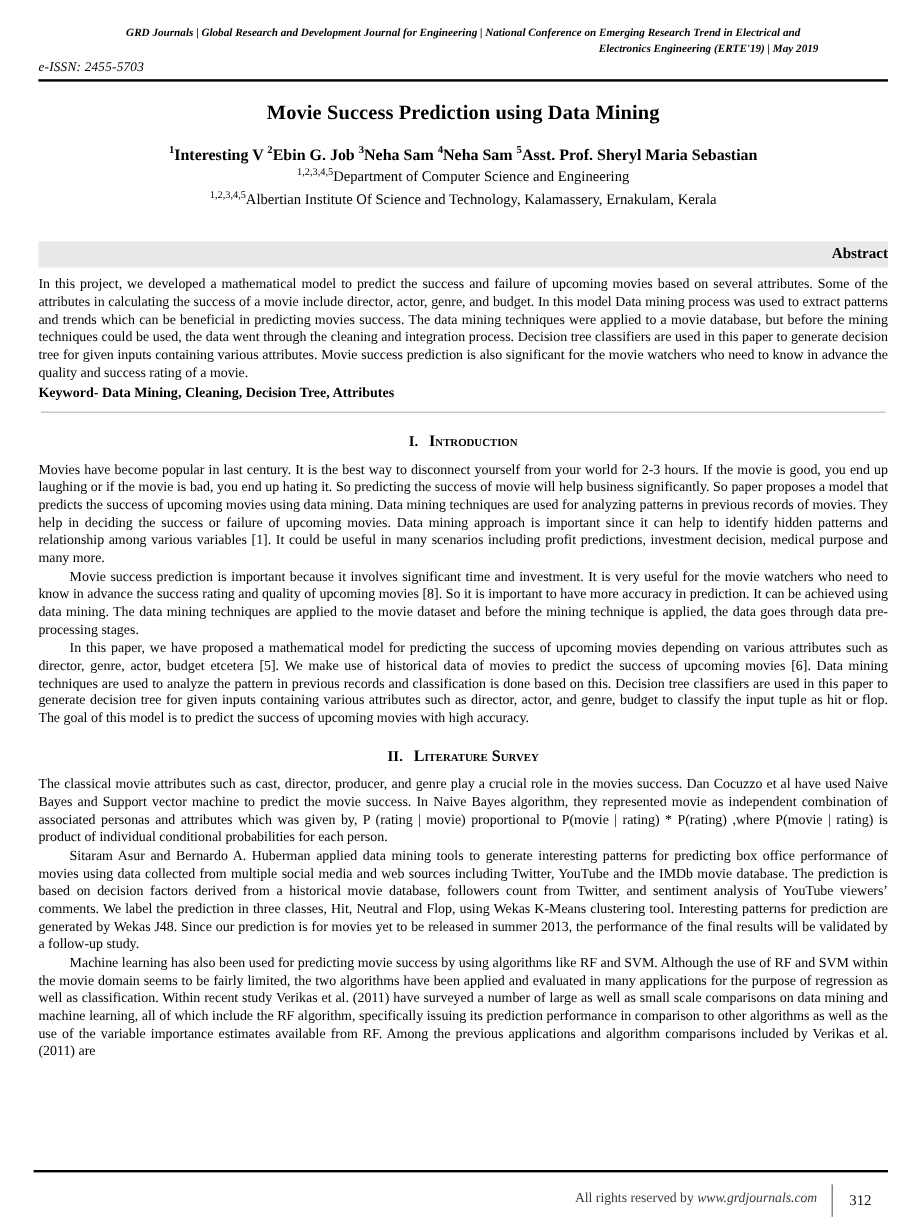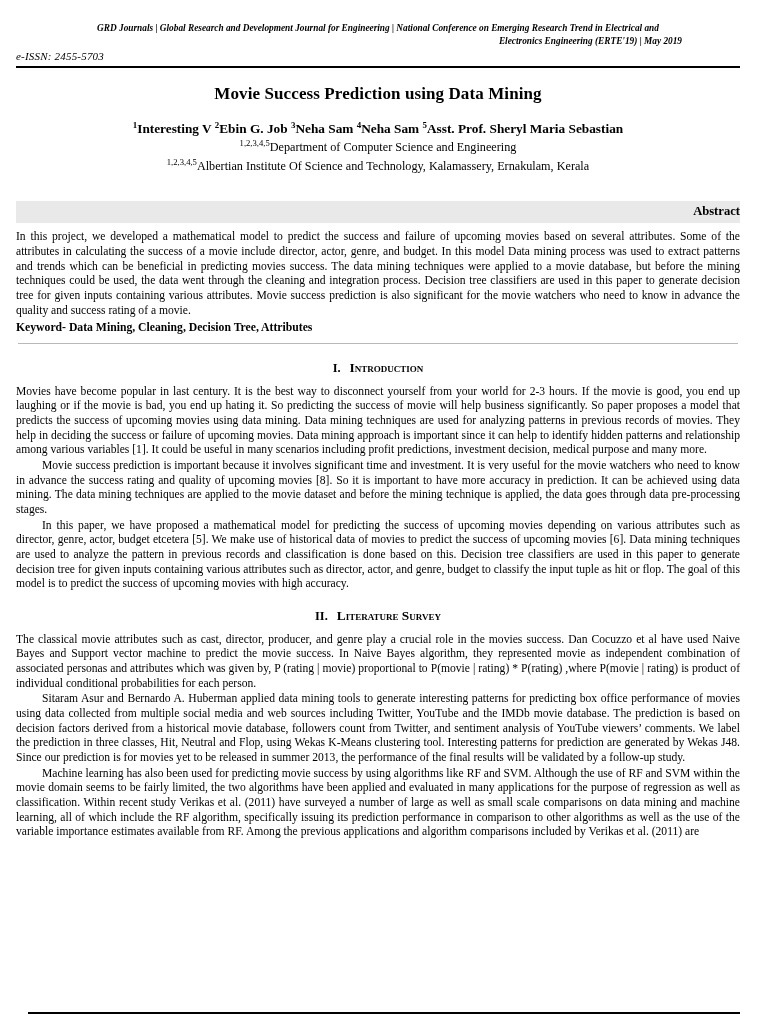--- a/index.html
+++ b/index.html
@@ -12,21 +12,21 @@
     height: 1024px;
     font-family: "Liberation Serif", serif;
     color: #000000;
     overflow: hidden;
   }
   .page {
     position: relative;
     width: 768px;
     height: 1024px;
     box-sizing: border-box;
-    padding: 22px 28px 0 16px;
+    padding: 22px 28px 0 32px;
   }
 
   
   .journal-header {
     font-size: 9.3px;
     font-weight: bold;
     font-style: italic;
     line-height: 1.35;
     text-align: center;
     padding: 0 40px;
@@ -215,15 +215,21 @@
 
   <div class="section-head">
     <span class="numeral">II.</span><span class="sc">Literature Survey</span>
   </div>
   <p class="body">The classical movie attributes such as cast, director, producer, and genre play a crucial role in the movies success. Dan Cocuzzo et al have used Naive Bayes and Support vector machine to predict the movie success. In Naive Bayes algorithm, they represented movie as independent combination of associated personas and attributes which was given by, P (rating | movie) proportional to P(movie | rating) * P(rating) ,where P(movie | rating) is product of individual conditional probabilities for each person.</p>
   <p class="body indent">Sitaram Asur and Bernardo A. Huberman applied data mining tools to generate interesting patterns for predicting box office performance of movies using data collected from multiple social media and web sources including Twitter, YouTube and the IMDb movie database. The prediction is based on decision factors derived from a historical movie database, followers count from Twitter, and sentiment analysis of YouTube viewers’  comments. We label the prediction in three classes, Hit, Neutral and Flop, using Wekas K-Means clustering tool. Interesting patterns for prediction are generated by Wekas J48. Since our prediction is for movies yet to be released in summer 2013, the performance of the final results will be validated by a follow-up study.</p>
   <p class="body indent">Machine learning has also been used for predicting movie success by using algorithms like RF and SVM. Although the use of RF and SVM within the movie domain seems to be fairly limited, the two algorithms have been applied and evaluated in many applications for the purpose of regression as well as classification. Within recent study Verikas et al. (2011) have surveyed a number of large as well as small scale comparisons on data mining and machine learning, all of which include the RF algorithm, specifically issuing its prediction performance in comparison to other algorithms as well as the use of the variable importance estimates available from RF. Among the previous applications and algorithm comparisons included by Verikas et al. (2011) are</p>
 
   <div class="footer-wrap">
     <div class="footer-rule"></div>
+    <div class="footer-row">
+      <div class="footer-text">
+        <span>All rights reserved by </span><span class="url">www.grdjournals.com</span>
+      </div>
+      <div class="footer-page">312</div>
+    </div>
   </div>
 
 </div>
 
 </body></html>

